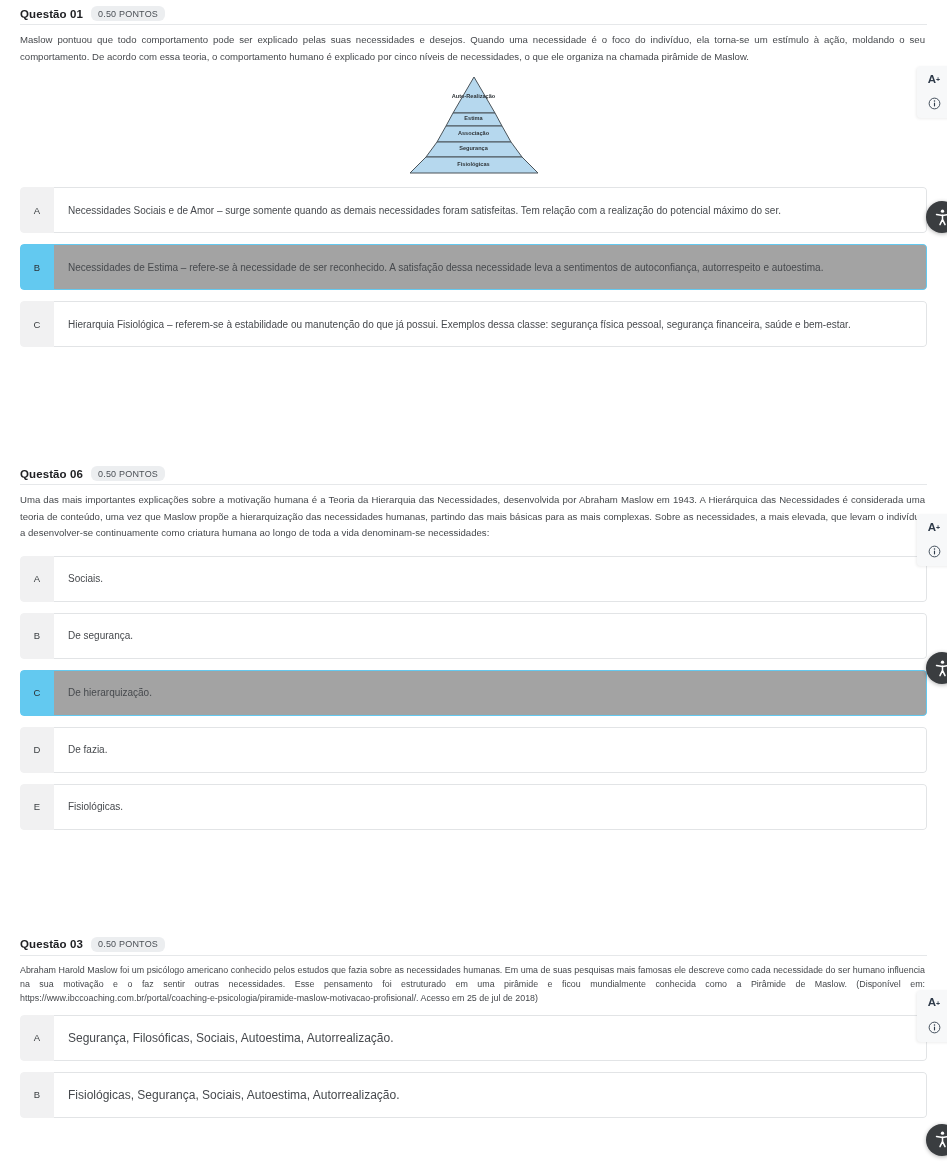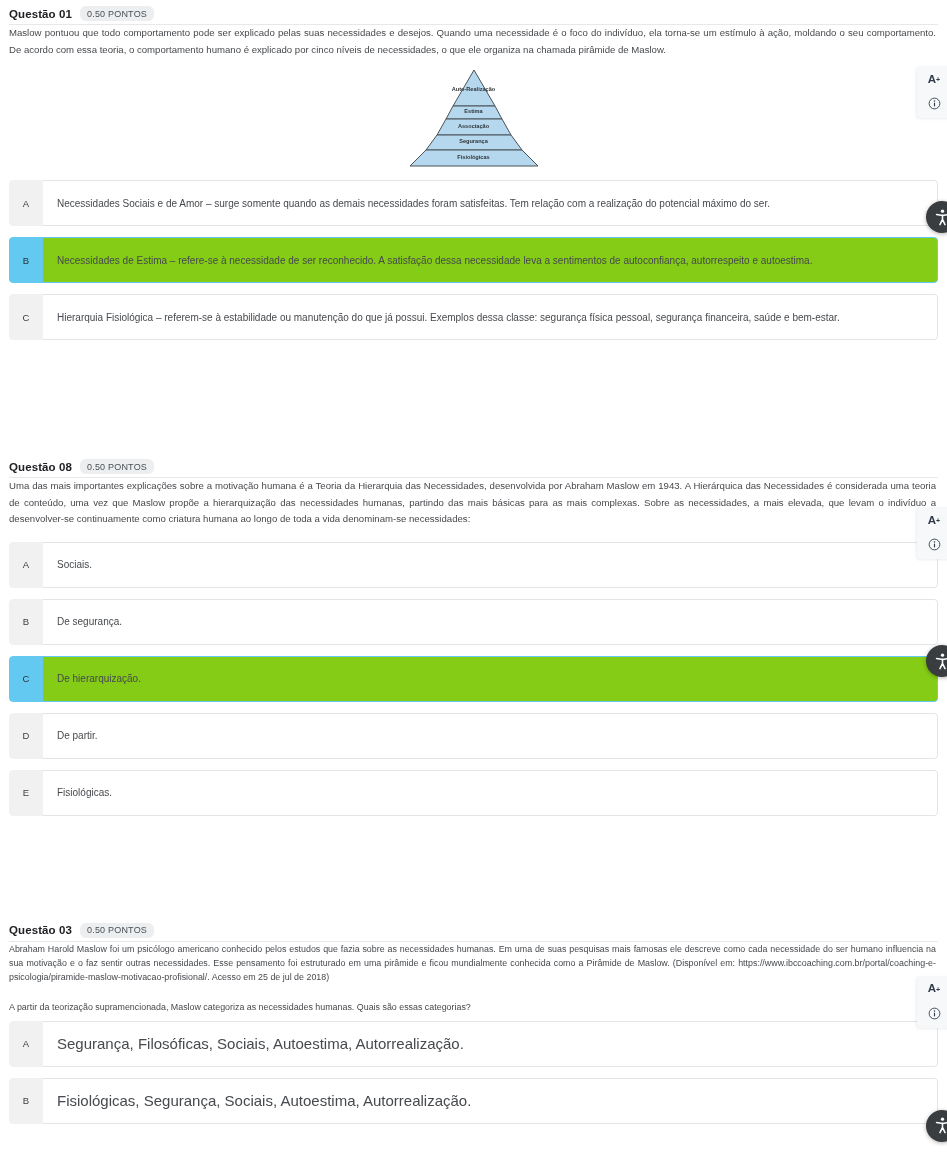--- a/index.html
+++ b/index.html
@@ -11,39 +11,39 @@
   }
   body {
     width: 947px;
     min-height: 1171px;
     position: relative;
     overflow-x: hidden;
   }
   .page { width: 947px; position: relative; padding: 0; }
 
   
-  .q-block { position: relative; padding: 0 9px; }
+  .q-block { position: relative; padding: 0 20px; }
   .q-head {
     display: flex; align-items: center; gap: 8px;
     padding-top: 4px;
   }
   .q-title {
     font-size: 11.5px; font-weight: bold; color: #202124;
     letter-spacing: .1px; white-space: nowrap;
   }
   .q-points {
     font-size: 9px; color: #4a4f55; background: #eceef0;
     padding: 2.5px 7px 2.5px 7px; border-radius: 6px;
     letter-spacing: .2px; white-space: nowrap;
   }
   .q-rule { height: 1px; background: #e6e8ea; margin-top: 3px; }
 
   .q-text {
     font-size: 8.9px; line-height: 1.62; color: #46494d;
-    text-align: justify; padding-right: 2px;
+    text-align: justify; margin-top: 7px; padding-right: 2px;
     word-break: break-word;
   }
   .q-text.lg { font-size: 9.6px; line-height: 1.72; }
   .q-subtext { font-size: 8.9px; color: #46494d; margin-top: 10px; }
   .q-subtext.lg { font-size: 9.6px; }
 
   
   .options { margin-top: 10px; }
   .option {
     display: flex; align-items: stretch;
@@ -65,25 +65,25 @@
     flex: 1 1 auto;
     background: #ffffff;
     border: 1px solid #e2e4e6;
     border-left: none;
     border-top-right-radius: 4px; border-bottom-right-radius: 4px;
     display: flex; align-items: center;
     padding: 8px 14px;
     font-size: 8.8px; line-height: 1.5; color: #46494d;
   }
   .option.tall { min-height: 46px; }
-  .option.tall .body { font-size: 15px; }
+  .option.tall .body { font-size: 12px; }
 
   .option.selected .letter { background: #63c9f0; color: #2b3136; }
   .option.selected .body {
-    background: #84cc16;
+    background: #a3a3a3;
     border-color: #63c9f0;
   }
   .option.selected { border: 0; }
   .option.selected .body { border: 1px solid #63c9f0; border-left: none; }
 
   
   #q1 .option .body { font-size: 10px; }
   #q2 .option .body { font-size: 10px; }
 
   
@@ -203,21 +203,21 @@
         <path d="M4.5 8.2 L12 9.6 L19.5 8.2" stroke="#ffffff" stroke-width="1.9" fill="none" stroke-linecap="round"></path>
         <path d="M12 9.2 L12 14.4 M12 14.4 L8.8 21 M12 14.4 L15.2 21" stroke="#ffffff" stroke-width="1.9" fill="none" stroke-linecap="round"></path>
       </svg>
     </div>
   </div>
 
   <div class="gap-1"></div>
 
   <div class="q-block" id="q2">
     <div class="q-head">
-      <span class="q-title">Questão 08</span>
+      <span class="q-title">Questão 06</span>
       <span class="q-points">0.50 PONTOS</span>
     </div>
     <div class="q-rule"></div>
 
     <div class="q-text lg">Uma das mais importantes explicações sobre a motivação humana é a Teoria da Hierarquia das Necessidades, desenvolvida por Abraham Maslow em 1943.  A Hierárquica das Necessidades é considerada uma teoria de conteúdo, uma vez que Maslow propõe a hierarquização das necessidades humanas, partindo das mais básicas para as mais complexas.  Sobre as necessidades, a mais elevada, que levam o indivíduo a desenvolver-se continuamente como criatura humana ao longo de toda a vida denominam-se necessidades:</div>
 
     <div class="options" style="margin-top:14px;">
       <div class="option tall">
         <div class="letter">A</div>
         <div class="body">Sociais.</div>
@@ -225,21 +225,21 @@
       <div class="option tall">
         <div class="letter">B</div>
         <div class="body">De segurança.</div>
       </div>
       <div class="option tall selected">
         <div class="letter">C</div>
         <div class="body">De hierarquização.</div>
       </div>
       <div class="option tall">
         <div class="letter">D</div>
-        <div class="body">De partir.</div>
+        <div class="body">De fazia.</div>
       </div>
       <div class="option tall">
         <div class="letter">E</div>
         <div class="body">Fisiológicas.</div>
       </div>
     </div>
 
     <div class="acc-toolbar" style="top:52px;">
       <div class="tb-btn tb-aplus">
         <span>A</span>
@@ -267,21 +267,20 @@
 
   <div class="q-block" id="q3">
     <div class="q-head">
       <span class="q-title">Questão 03</span>
       <span class="q-points">0.50 PONTOS</span>
     </div>
     <div class="q-rule"></div>
 
     <div class="q-text">Abraham Harold Maslow foi um psicólogo americano conhecido pelos estudos que fazia sobre as necessidades humanas. Em uma de suas pesquisas mais famosas ele descreve como cada necessidade do ser humano influencia na sua motivação e o faz sentir outras necessidades. Esse pensamento foi estruturado em uma pirâmide e ficou mundialmente conhecida como a Pirâmide de Maslow. (Disponível em: https://www.ibccoaching.com.br/portal/coaching-e-psicologia/piramide-maslow-motivacao-profisional/. Acesso em 25 de jul de 2018)</div>
 
-    <div class="q-subtext" style="margin-top:17px;">A partir da teorização supramencionada, Maslow categoriza as necessidades humanas. Quais são essas categorias?</div>
 
     <div class="options" style="margin-top:9px;">
       <div class="option tall">
         <div class="letter">A</div>
         <div class="body">Segurança, Filosóficas, Sociais, Autoestima, Autorrealização.</div>
       </div>
       <div class="option tall">
         <div class="letter">B</div>
         <div class="body">Fisiológicas, Segurança, Sociais, Autoestima, Autorrealização.</div>
       </div>

